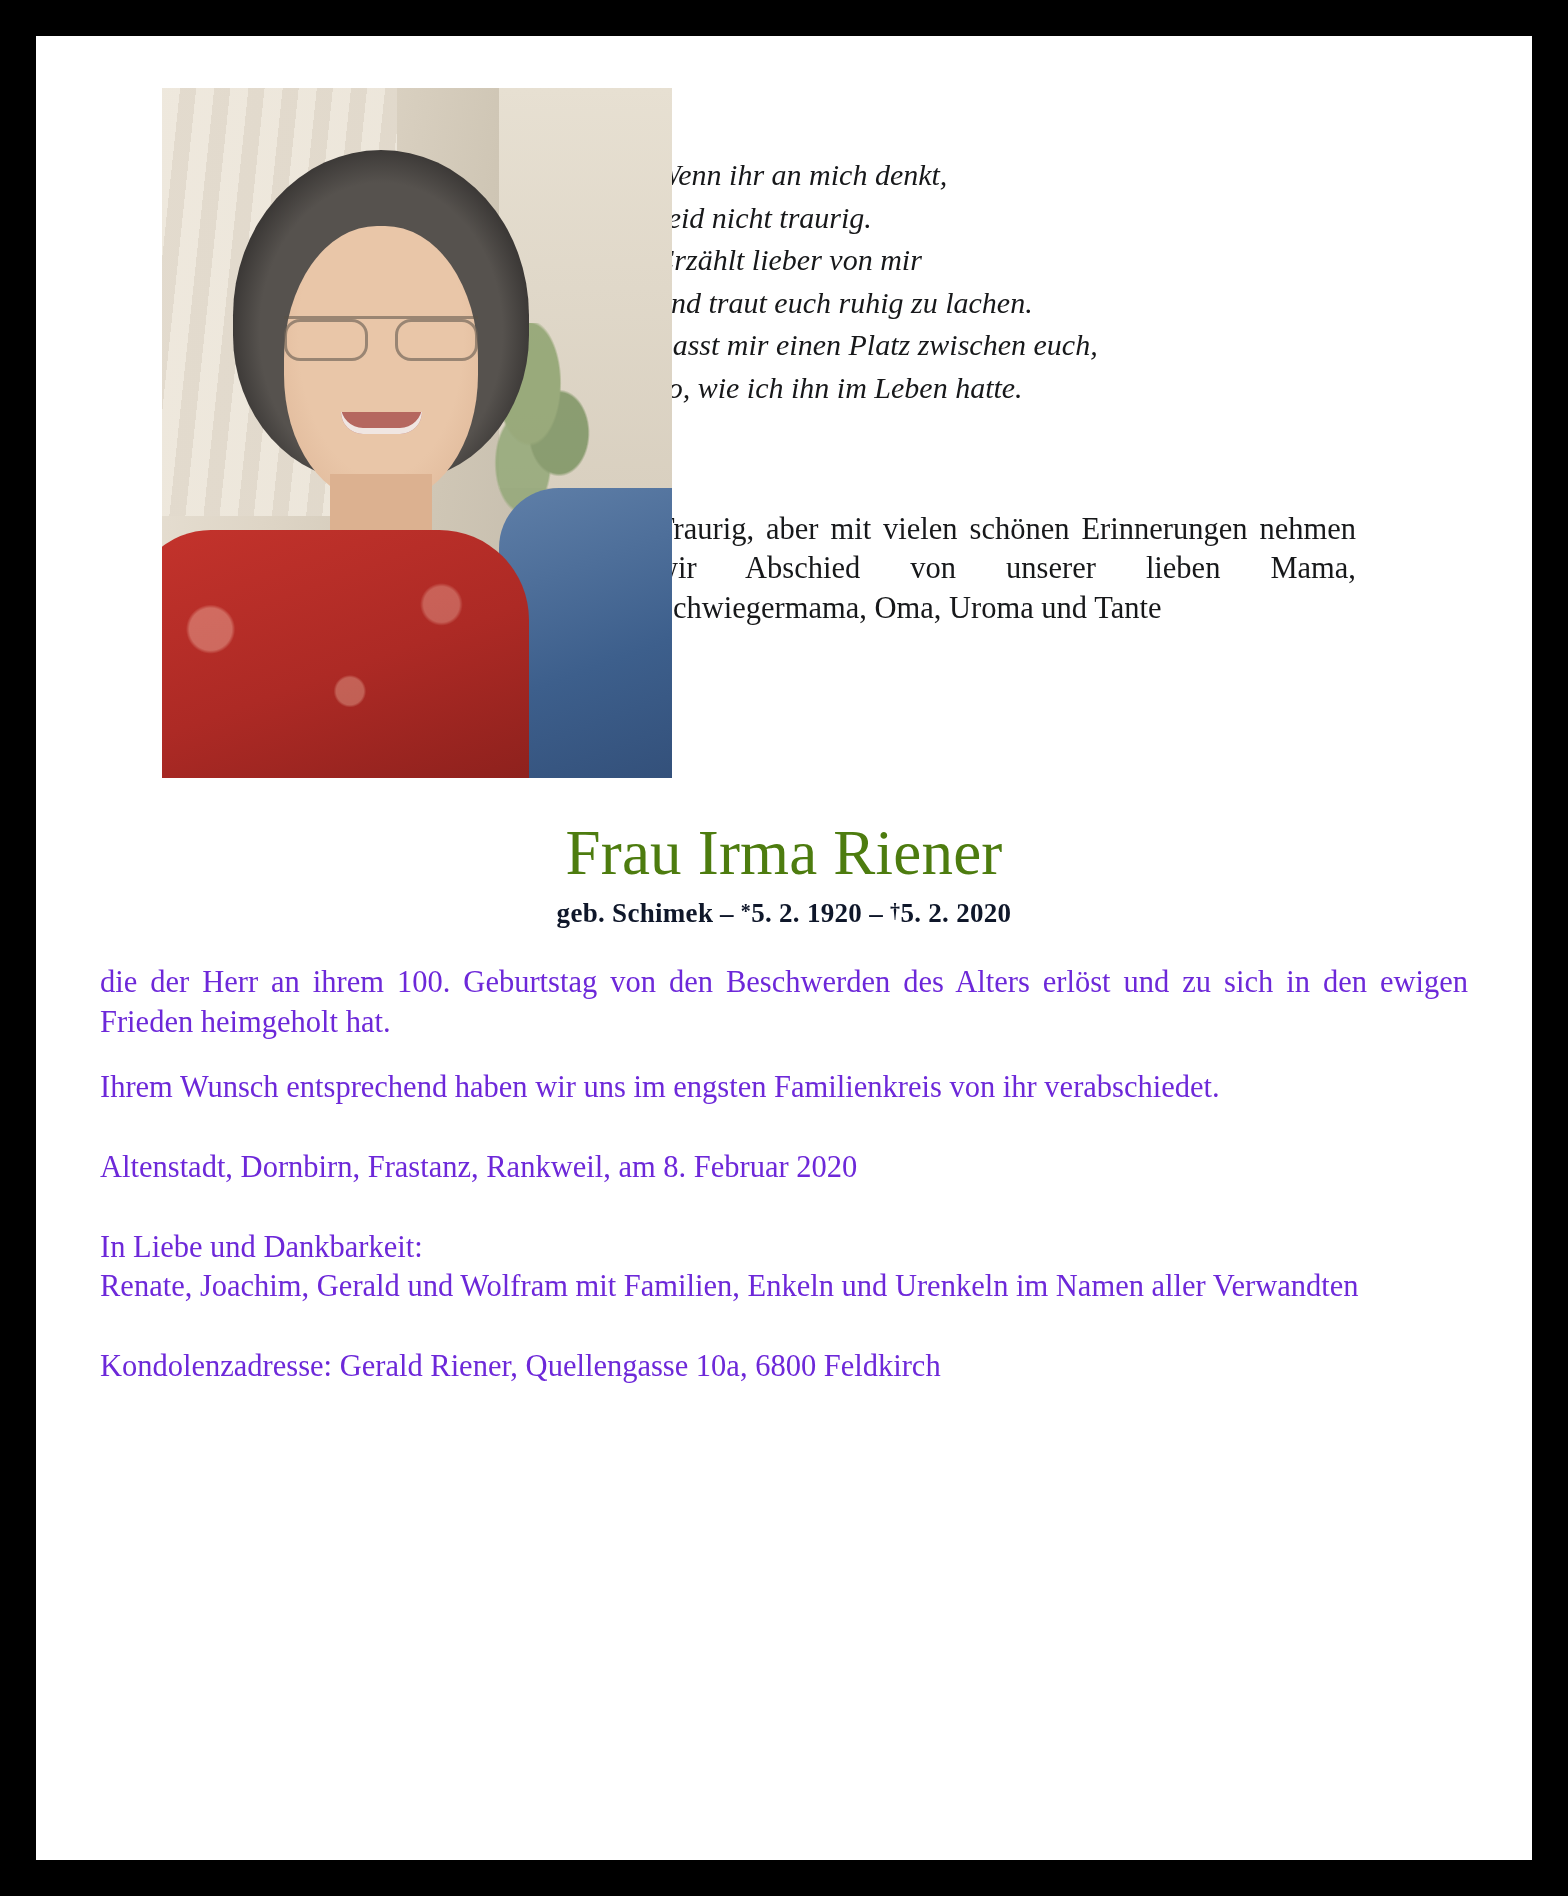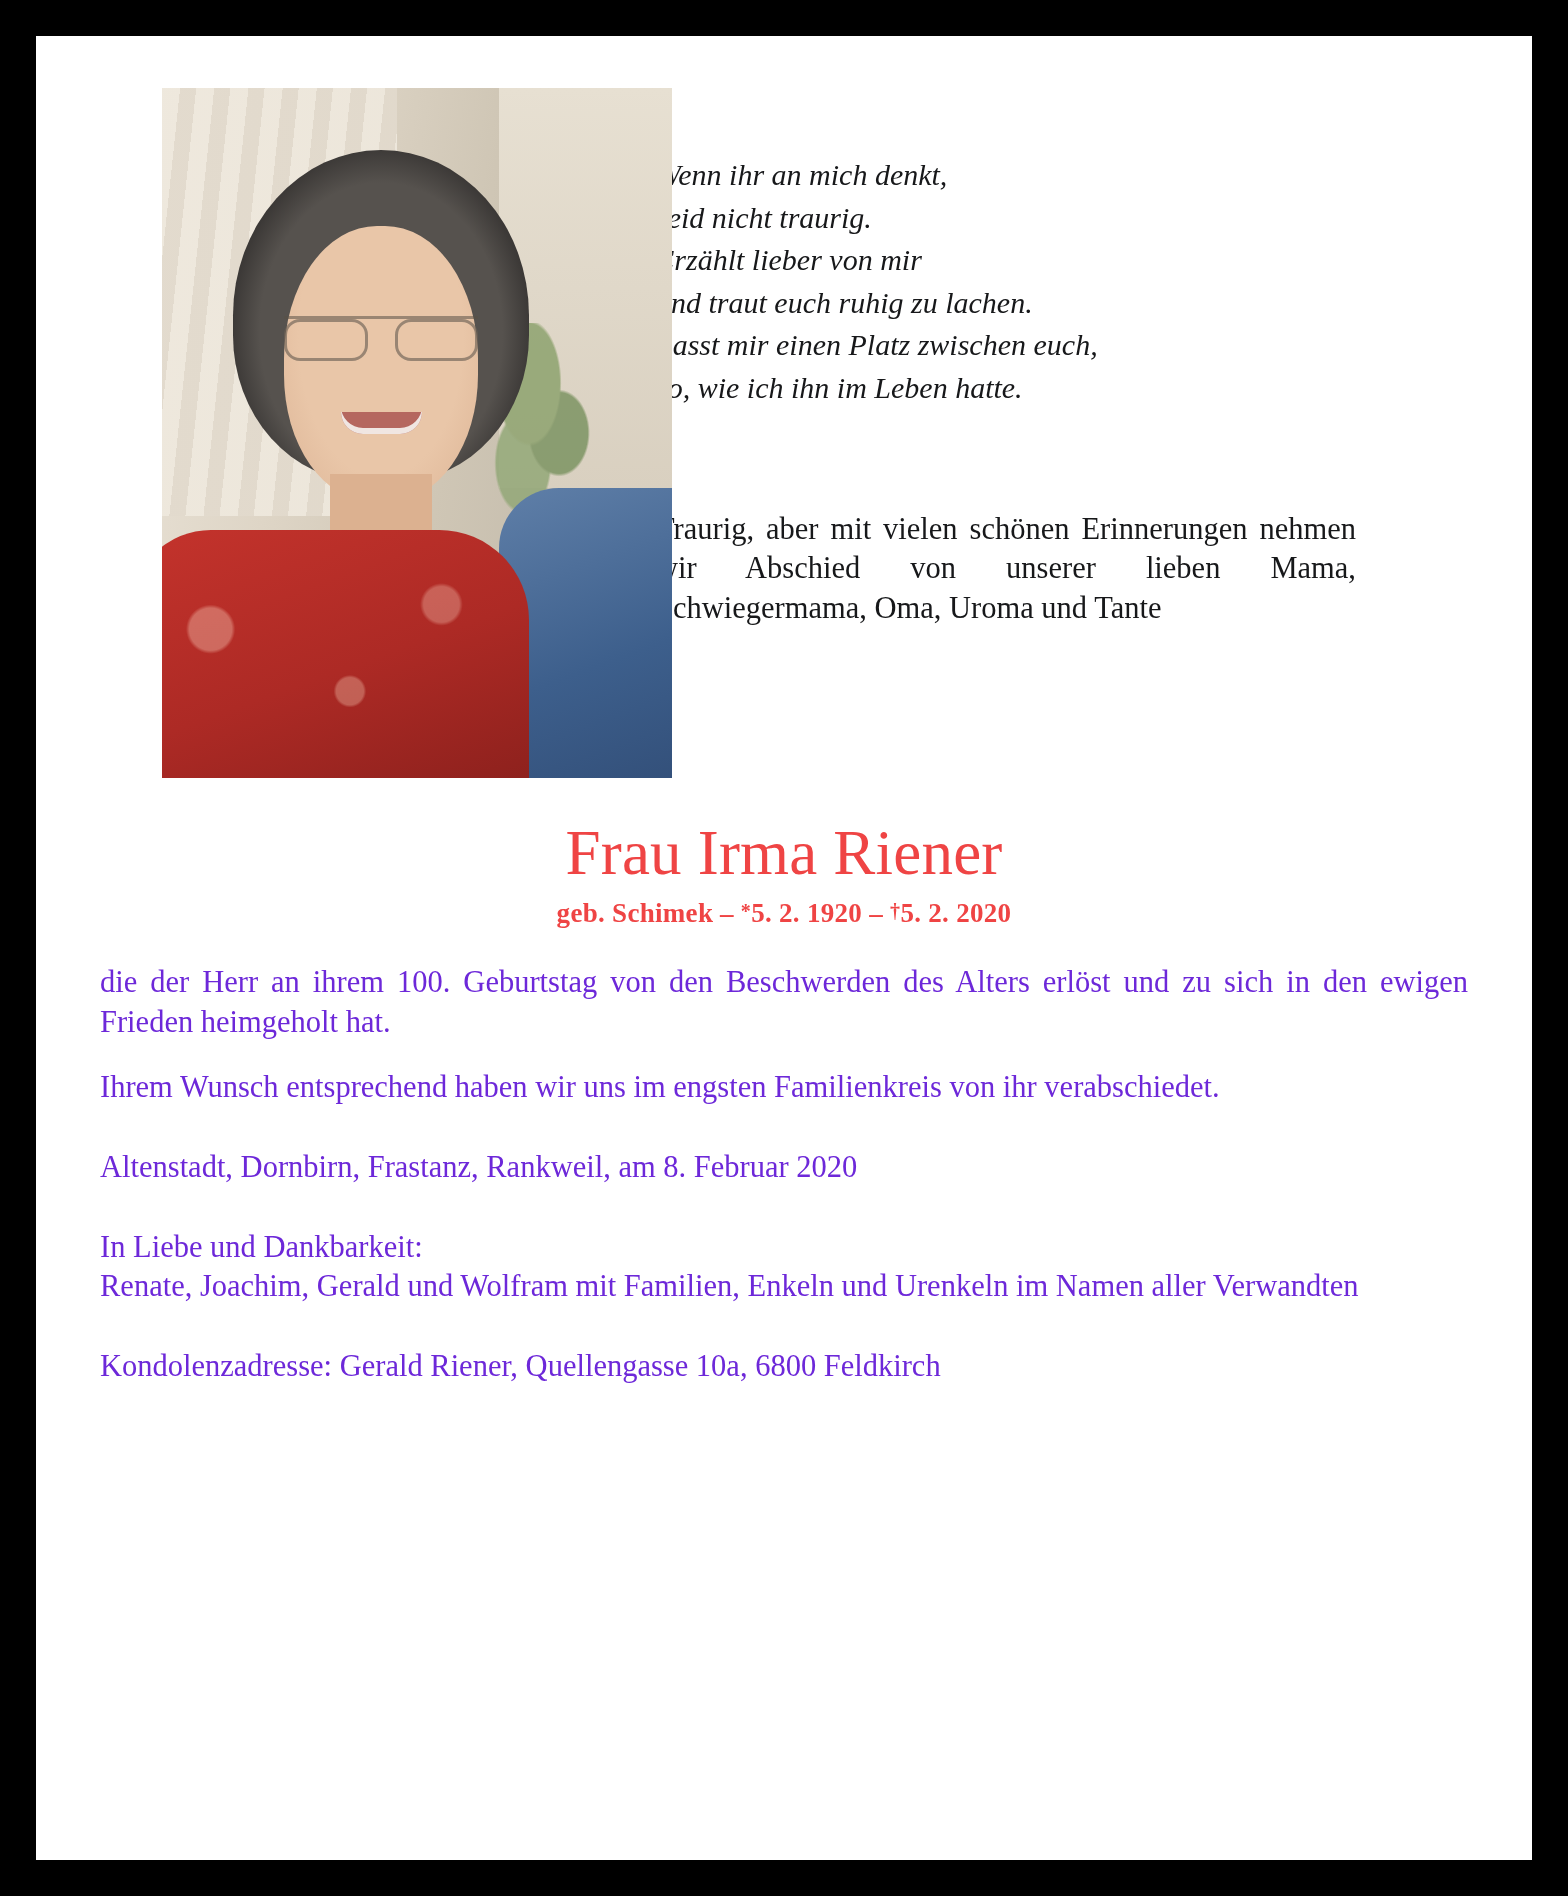--- a/index.html
+++ b/index.html
@@ -164,28 +164,28 @@
 
   
   .name-block {
     text-align: center;
     margin-top: 42px;
   }
   .name {
     font-size: 63px;
     line-height: 1.05;
     letter-spacing: .2px;
-    color: #ef4444;
+    color: #4d7c0f;
   }
   .name-sub {
     margin-top: 12px;
     font-size: 27px;
     font-weight: bold;
     letter-spacing: .3px;
-    color: #ef4444;
+    color: #0f172a;
   }
   .name-sub .sym { font-size: 20px; vertical-align: 4px; }
   .name-sub .dash { letter-spacing: 0; }
 
   
   .body-text {
     margin-top: 34px;
     font-size: 30.5px;
     line-height: 1.30;
     color: #6d28d9;

